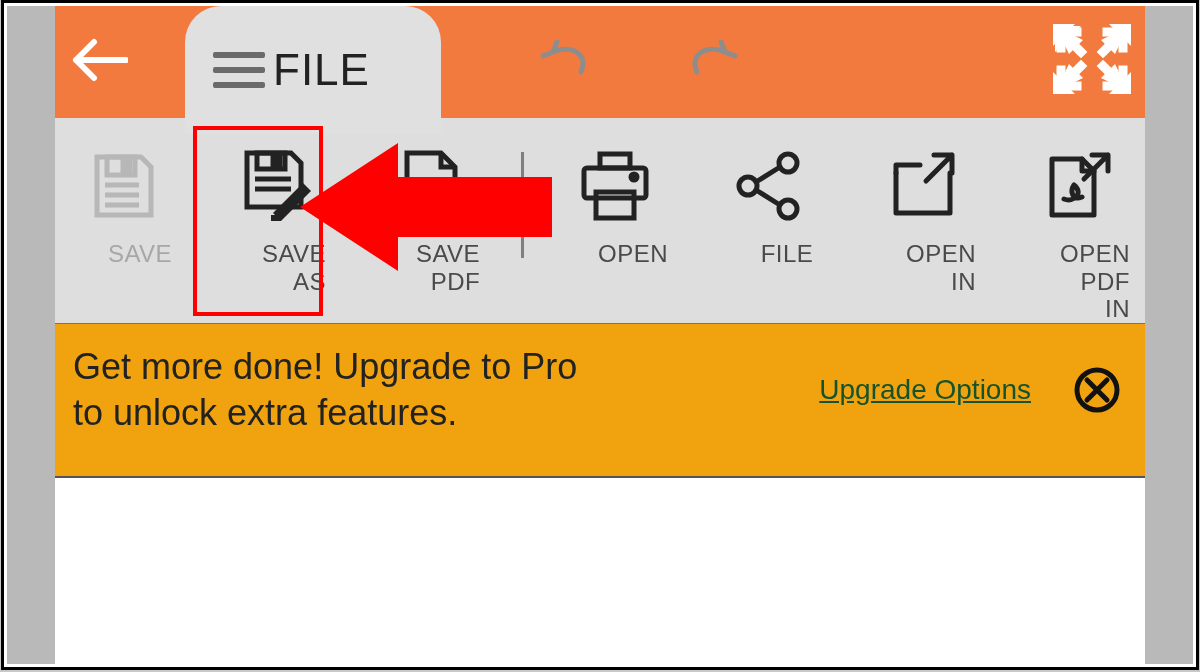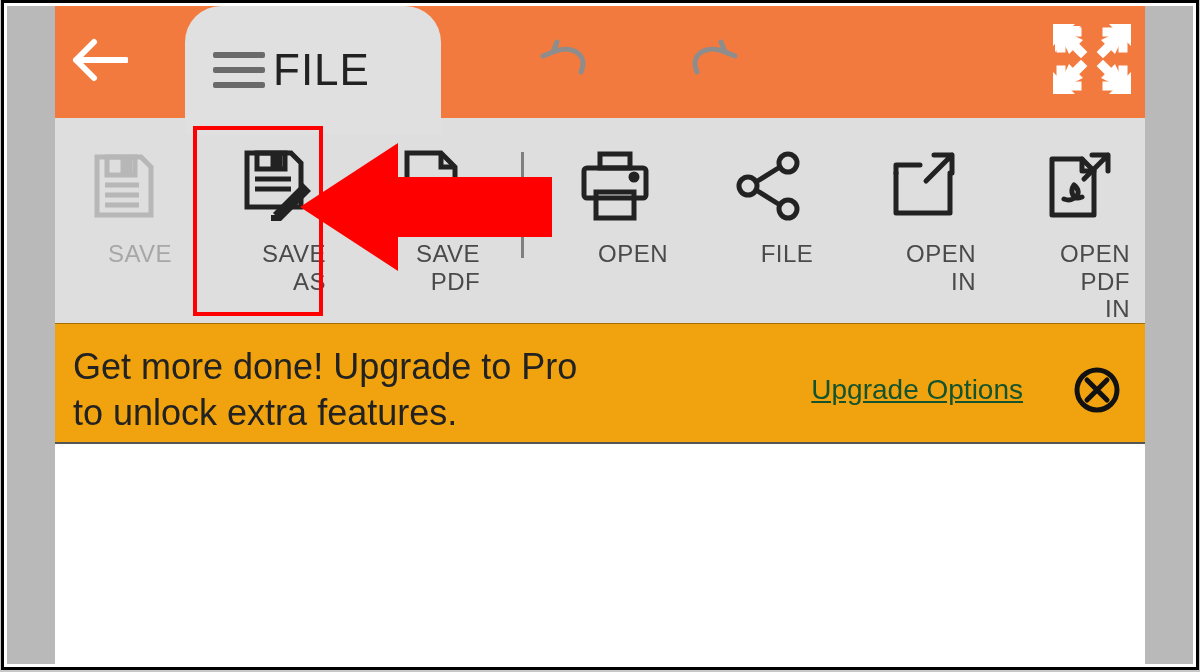--- a/index.html
+++ b/index.html
@@ -118,22 +118,22 @@
     z-index: 5;
     pointer-events: none;
   }
   
   .banner {
     background: #f0a30e;
     border-top: 1px solid #a46f00;
     border-bottom: 2px solid #555;
     display: flex;
     align-items: center;
-    padding: 20px 22px 6px 18px;
-    gap: 24px;
+    padding: 20px 22px 40px 18px;
+    gap: 16px;
   }
   .banner-text {
     font-size: 36px; color: #222; line-height: 1.28; flex: 0 0 auto;
     max-width: 520px;
   }
   .banner-link {
     font-size: 28px; color: #14532d; text-decoration: underline;
     margin-left: auto; margin-right: 24px;
   }
   .banner-close {

